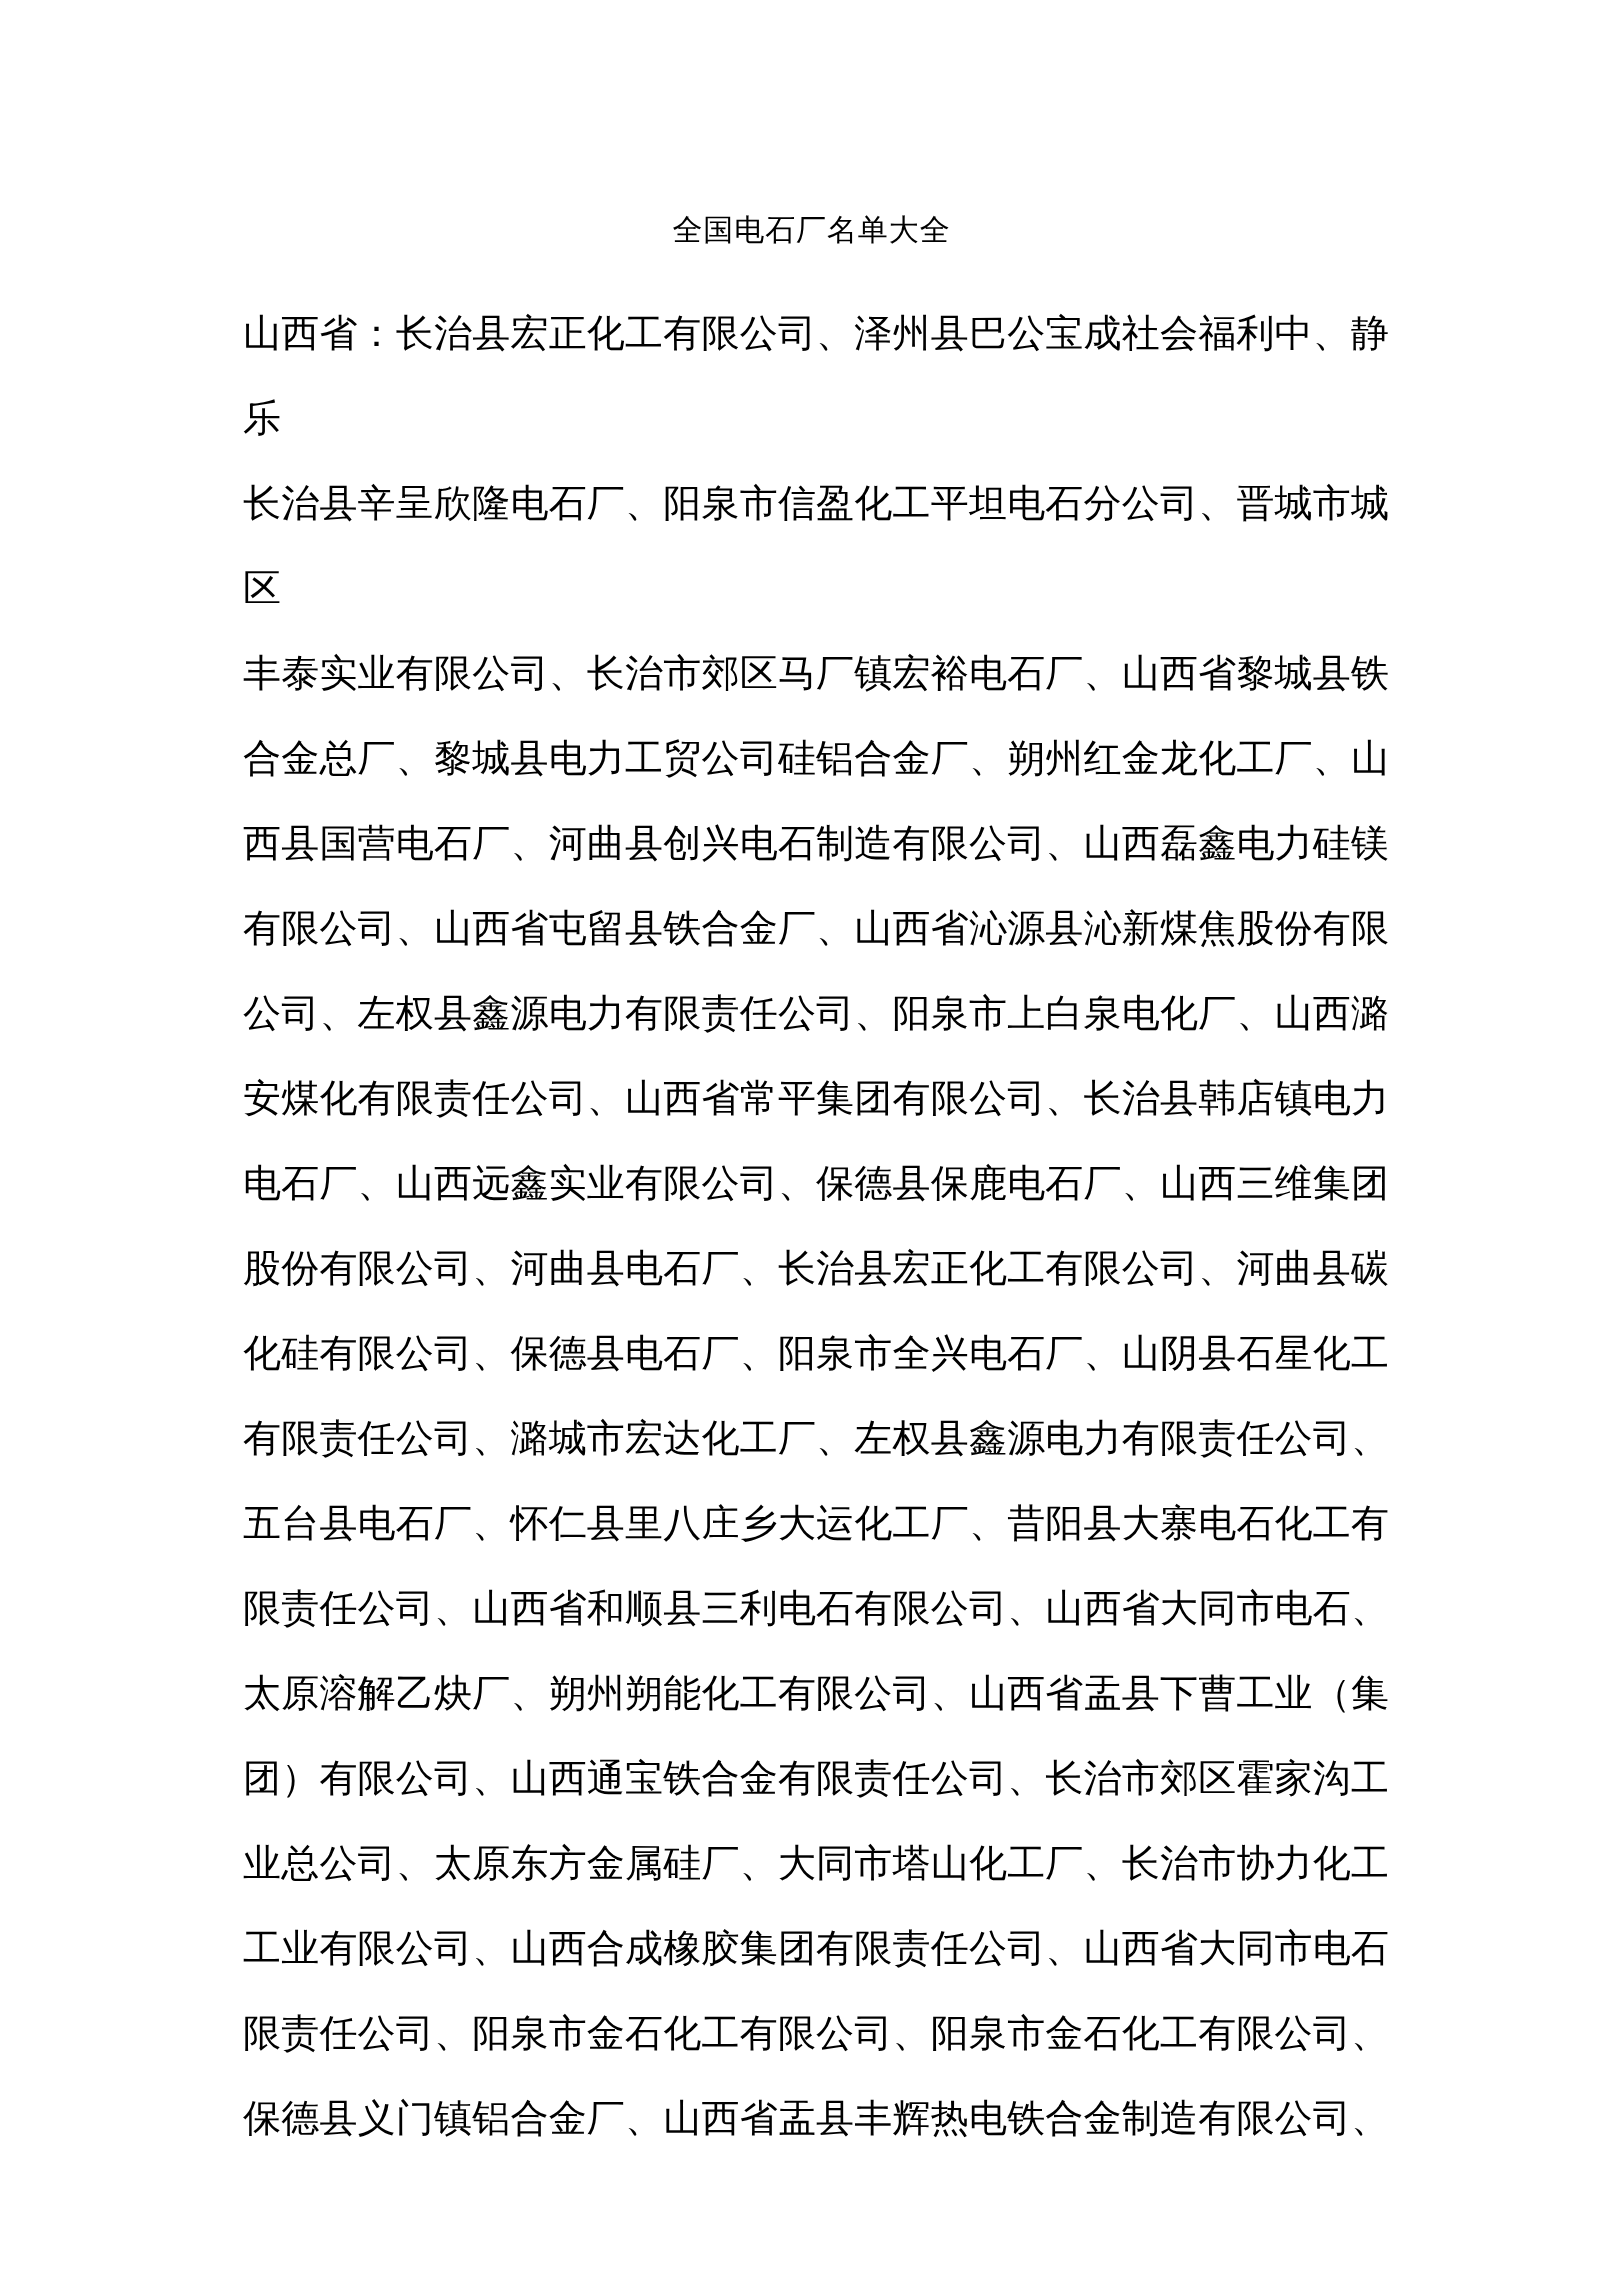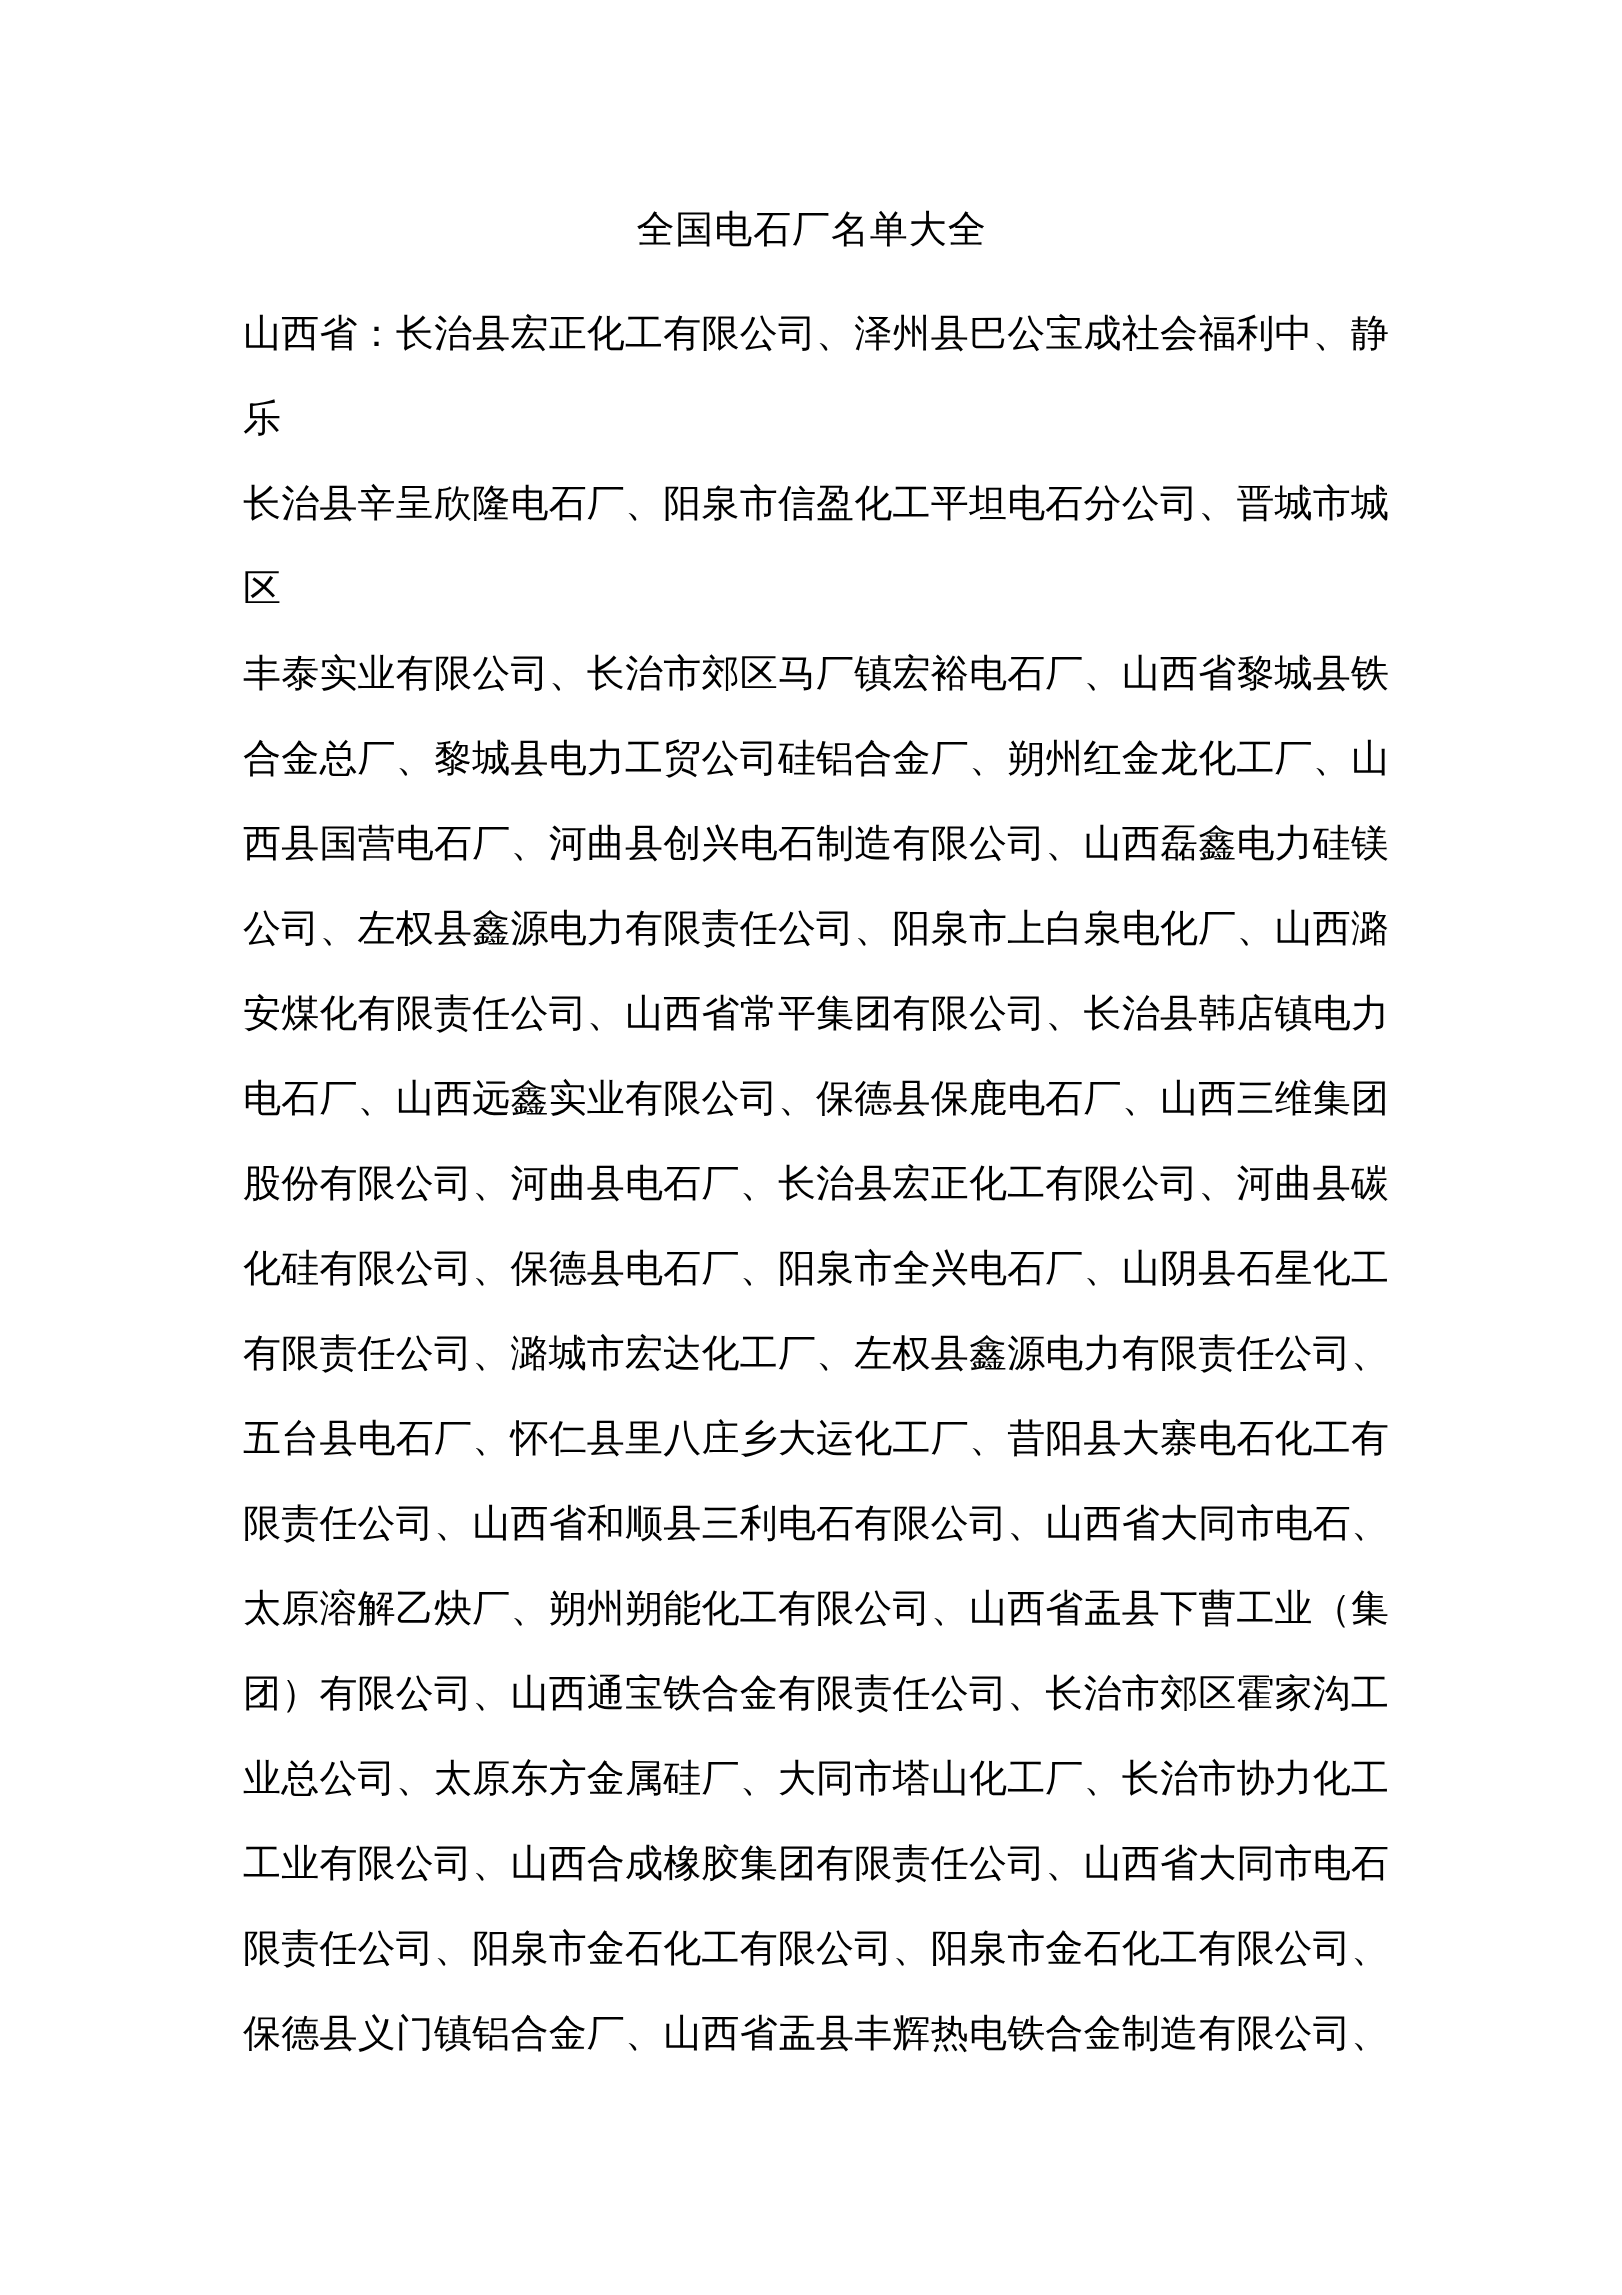--- a/index.html
+++ b/index.html
@@ -15,21 +15,21 @@
     color: #000000;
     font-family: "Liberation Serif", "DejaVu Serif", serif;
     overflow: hidden;
   }
   .doc-title {
     position: absolute;
     top: 207px;
     left: 0;
     width: 100%;
     margin: 0;
-    font-size: 38px;
+    font-size: 30px;
     font-weight: normal;
     line-height: 45px;
     text-align: center;
     letter-spacing: 0.9px;
   }
   .doc-body {
     position: absolute;
     top: 291px;
     left: 243px;
     width: 1146px;
@@ -49,20 +49,21 @@
 <body>
 
 <div class="page">
   <h1 class="doc-title">全国电石厂名单大全</h1>
   <div class="doc-body">
     <div class="text-line">山西省：长治县宏正化工有限公司、泽州县巴公宝成社会福利中、静乐</div>
     <div class="text-line">长治县辛呈欣隆电石厂、阳泉市信盈化工平坦电石分公司、晋城市城区</div>
     <div class="text-line">丰泰实业有限公司、长治市郊区马厂镇宏裕电石厂、山西省黎城县铁</div>
     <div class="text-line">合金总厂、黎城县电力工贸公司硅铝合金厂、朔州红金龙化工厂、山</div>
     <div class="text-line">西县国营电石厂、河曲县创兴电石制造有限公司、山西磊鑫电力硅镁</div>
+    <div class="text-line">有限公司、山西省屯留县铁合金厂、山西省沁源县沁新煤焦股份有限</div>
     <div class="text-line">公司、左权县鑫源电力有限责任公司、阳泉市上白泉电化厂、山西潞</div>
     <div class="text-line">安煤化有限责任公司、山西省常平集团有限公司、长治县韩店镇电力</div>
     <div class="text-line">电石厂、山西远鑫实业有限公司、保德县保鹿电石厂、山西三维集团</div>
     <div class="text-line">股份有限公司、河曲县电石厂、长治县宏正化工有限公司、河曲县碳</div>
     <div class="text-line">化硅有限公司、保德县电石厂、阳泉市全兴电石厂、山阴县石星化工</div>
     <div class="text-line">有限责任公司、潞城市宏达化工厂、左权县鑫源电力有限责任公司、</div>
     <div class="text-line">五台县电石厂、怀仁县里八庄乡大运化工厂、昔阳县大寨电石化工有</div>
     <div class="text-line">限责任公司、山西省和顺县三利电石有限公司、山西省大同市电石、</div>
     <div class="text-line">太原溶解乙炔厂、朔州朔能化工有限公司、山西省盂县下曹工业（集</div>
     <div class="text-line">团）有限公司、山西通宝铁合金有限责任公司、长治市郊区霍家沟工</div>

